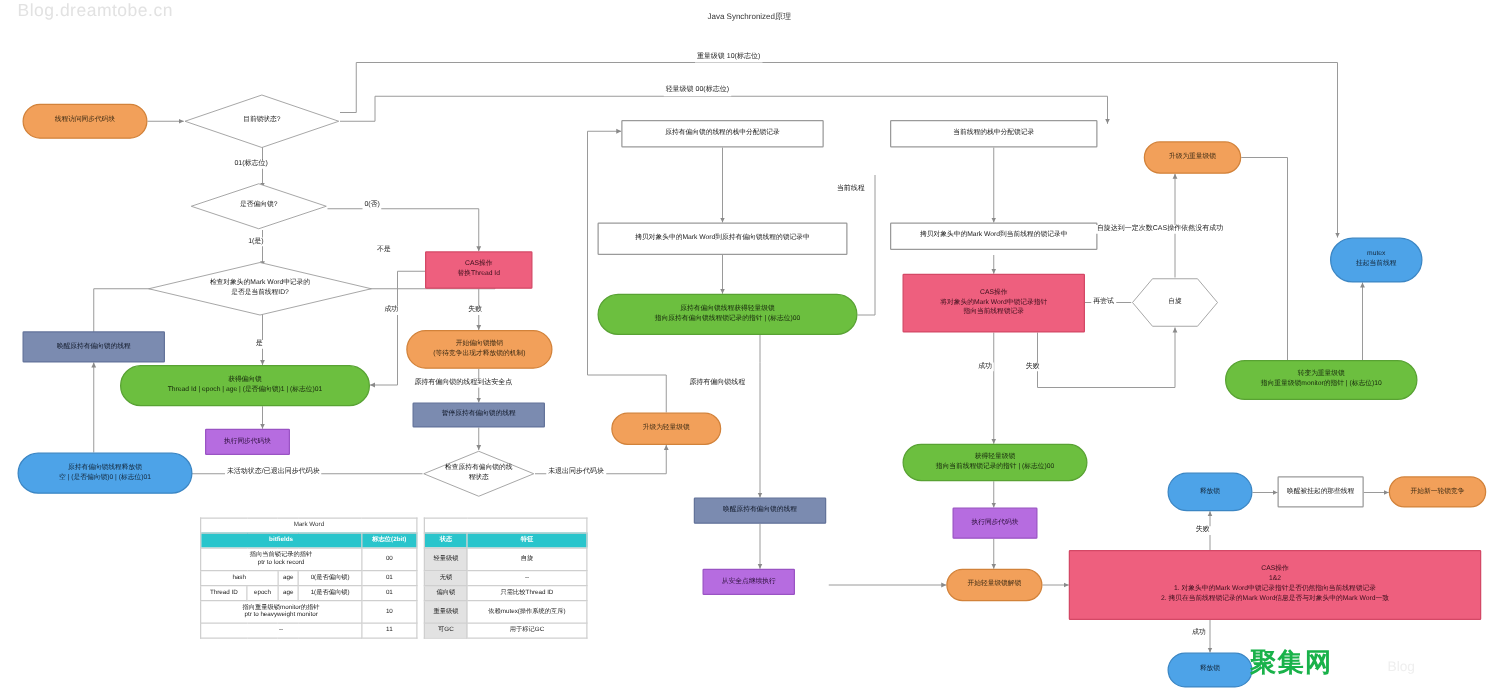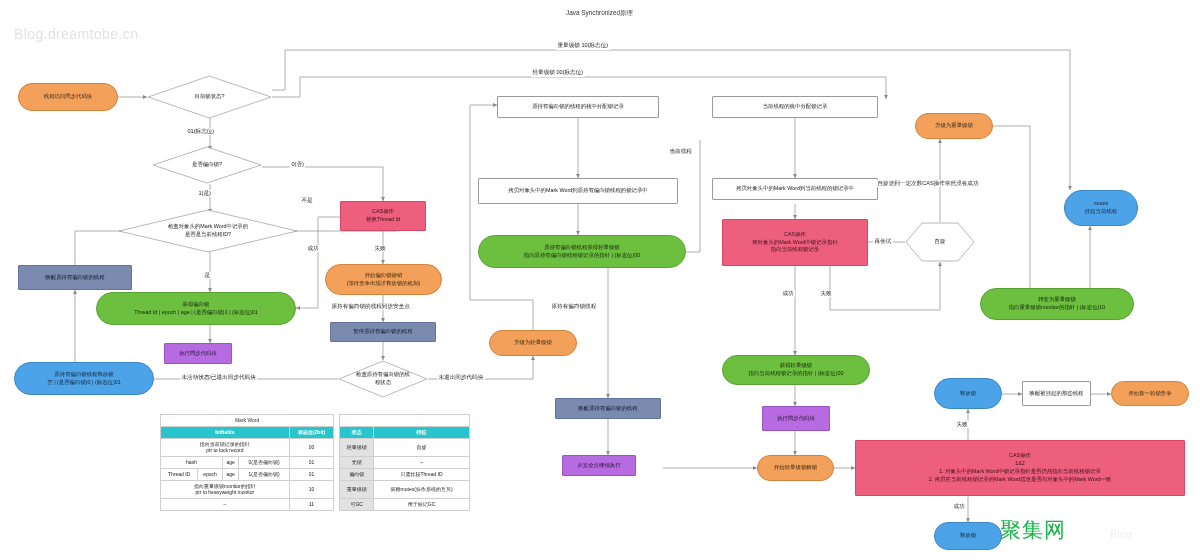--- a/index.html
+++ b/index.html
@@ -28,25 +28,25 @@
   .diamond .dshape{position:absolute;inset:0;}
   .diamond .dtext{position:absolute;inset:0;display:flex;flex-direction:column;
      align-items:center;justify-content:center;text-align:center;font-size:5.4px;
      line-height:1.4;color:#1a1a1a;}
 
   .elabel{position:absolute;font-size:5.6px;color:#222;background:#fff;
           padding:0 1.5px;white-space:nowrap;z-index:4;text-align:center;line-height:1.3;}
   .elabel.two{line-height:1.35;}
 
   #title{position:absolute;left:566px;top:9px;font-size:6.4px;color:#333;z-index:5;}
-  #wm{position:absolute;left:14px;top:26px;font-size:14px;color:#e2e2e2;
+  #wm{position:absolute;left:14px;top:0;font-size:14px;color:#e2e2e2;
       letter-spacing:.4px;z-index:1;}
   #wm2{position:absolute;left:1110px;top:528px;font-size:11px;color:#efefef;z-index:1;}
   #logo{position:absolute;left:1000px;top:516px;z-index:6;font-size:21px;
-        font-weight:normal;color:#19b24a;letter-spacing:1px;}
+        font-weight:bold;color:#19b24a;letter-spacing:1px;}
 
   
   #mwtable{position:absolute;left:160px;top:414px;width:310px;z-index:5;
            border-collapse:collapse;background:#fff;font-size:5px;color:#222;}
   #mwtable td,#mwtable th{border:1px solid #cfcfcf;padding:2px 1px;text-align:center;
            vertical-align:middle;font-weight:normal;line-height:1.35;}
   #mwtable .hdr{background:#29c5cc;color:#fff;font-weight:bold;}
   #mwtable .cap{background:#fff;color:#333;}
   #mwtable .st{background:#e2e2e2;color:#222;}
   #mwtable .gap{border:none;background:#fff;width:5px;padding:0;}

